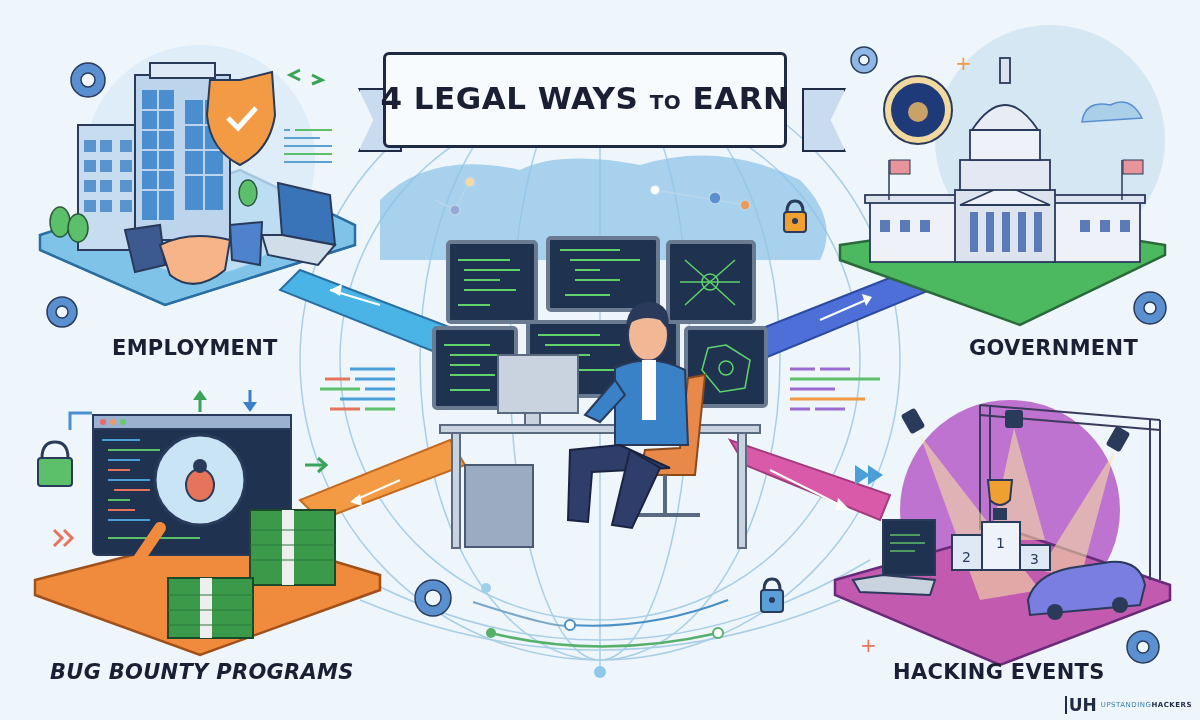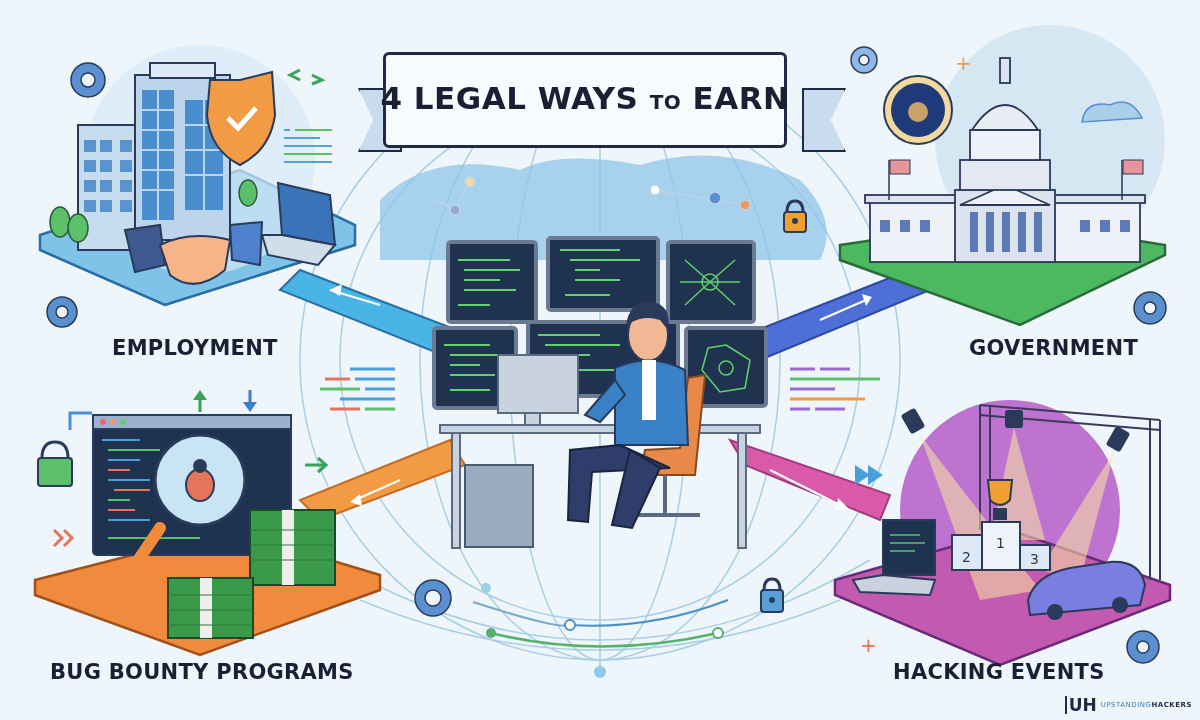--- a/index.html
+++ b/index.html
@@ -277,21 +277,21 @@
       <polygon points="193,20 200,10 207,20" fill="#3aa35a"></polygon>
     <polyline points="250,10 250,24" stroke="#3a7fc8"></polyline>
       <polygon points="243,22 250,32 257,22" fill="#3a7fc8"></polygon>
     <polyline points="70,50 70,33 92,33" stroke="#4a8fd0"></polyline>
     <polyline points="305,85 325,85" stroke="#3aa35a"></polyline>
       <polyline points="318,78 326,85 318,92" stroke="#3aa35a"></polyline>
     <polyline points="54,150 62,158 54,166" stroke="#e6745a"></polyline>
       <polyline points="64,150 72,158 64,166" stroke="#e6745a"></polyline>
   </g>
 </svg>
-<div class="label" style="left:50px;top:660px;">BUG BOUNTY PROGRAMS</div>
+<div class="label" style="left:50px;top:660px;font-style:italic;">BUG BOUNTY PROGRAMS</div>
 
 <svg width="420" height="300" style="left:780px;top:380px;">
   <circle cx="230" cy="130" r="110" fill="#b45cc7" opacity="0.85"></circle>
   <path d="M55 200 L230 150 L390 205 L390 220 L220 285 L55 215Z" fill="#c25ab0" stroke="#6a2a7a" stroke-width="2.5"></path>
   <g stroke="#3a3a5a" stroke-width="2" fill="none">
     <line x1="200" y1="25" x2="200" y2="150"></line>
       <line x1="210" y1="25" x2="210" y2="150"></line>
     <line x1="370" y1="40" x2="370" y2="200"></line>
       <line x1="380" y1="40" x2="380" y2="200"></line>
     <line x1="200" y1="25" x2="380" y2="40"></line>

